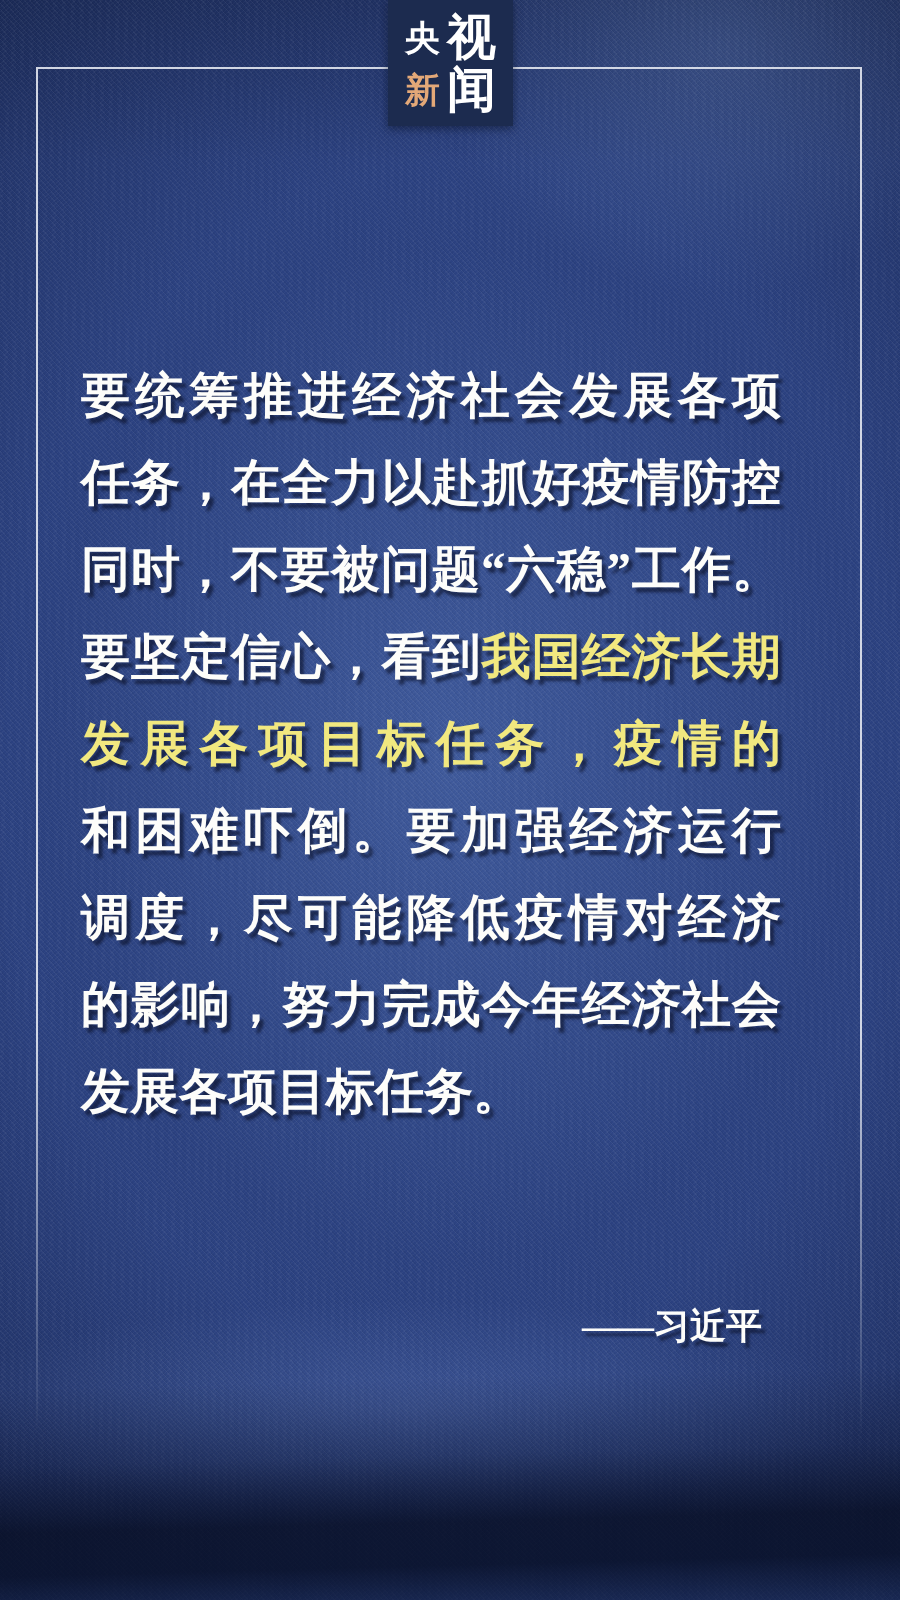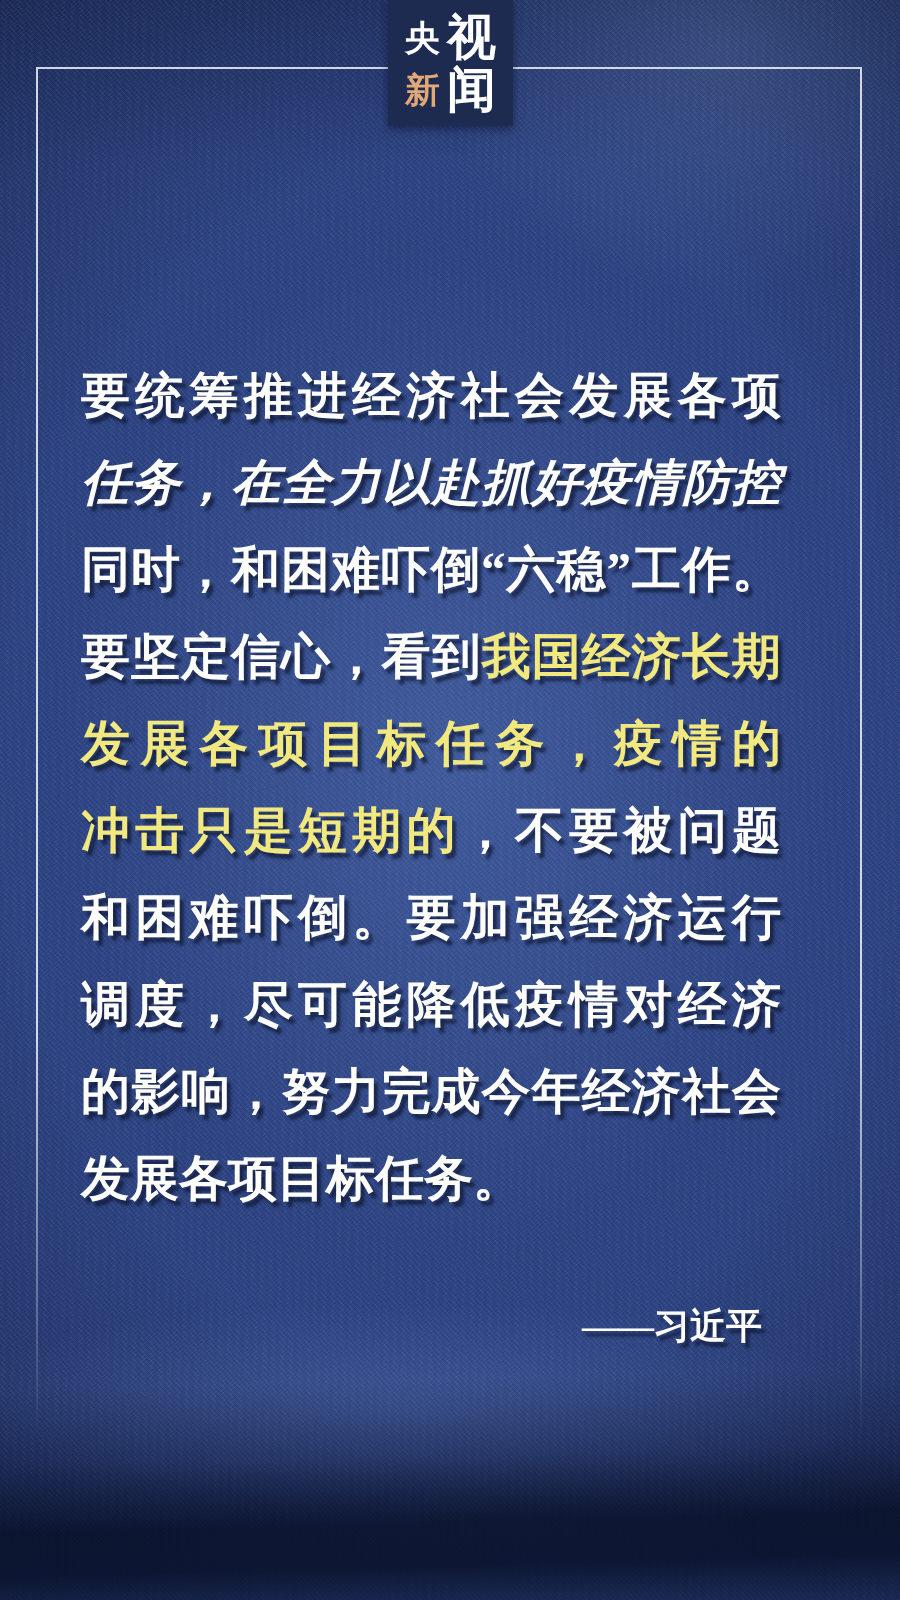--- a/index.html
+++ b/index.html
@@ -87,25 +87,24 @@
 
   <div class="logo" style="background: rgb(28, 43, 79);">
     <span class="logo-char small" style="color: rgb(255, 255, 255);">央</span>
     <span class="logo-char large" style="color: rgb(255, 255, 255);">视</span>
     <span class="logo-char small" style="color: rgb(227, 168, 120);">新</span>
     <span class="logo-char large" style="color: rgb(255, 255, 255);">闻</span>
   </div>
 
   <div class="quote">
       <div class="qline"><span style="color: rgb(253, 253, 250);">要统筹推进经济社会发展各项</span></div>
-      <div class="qline"><span style="color: rgb(253, 253, 250); font-style: italic;">任务，在全力以赴抓好疫情防控</span></div>
-      <div class="qline"><span style="color: rgb(253, 253, 250);">同时，和困难吓倒“六稳”工作。</span></div>
+      <div class="qline"><span style="color: rgb(253, 253, 250);">任务，在全力以赴抓好疫情防控</span></div>
+      <div class="qline"><span style="color: rgb(253, 253, 250);">同时，不要被问题“六稳”工作。</span></div>
       <div class="qline"><span style="color: rgb(253, 253, 250);">要坚定信心，看到</span><span style="color: rgb(241, 232, 127);">我国经济长期</span></div>
       <div class="qline"><span style="color: rgb(241, 232, 127);">发展各项目标任务，疫情的</span></div>
-      <div class="qline"><span style="color: rgb(241, 232, 127);">冲击只是短期的</span><span style="color: rgb(253, 253, 250);">，不要被问题</span></div>
       <div class="qline"><span style="color: rgb(253, 253, 250);">和困难吓倒。要加强经济运行</span></div>
       <div class="qline"><span style="color: rgb(253, 253, 250);">调度，尽可能降低疫情对经济</span></div>
       <div class="qline"><span style="color: rgb(253, 253, 250);">的影响，努力完成今年经济社会</span></div>
       <div class="qline nojust"><span style="color: rgb(253, 253, 250);">发展各项目标任务。</span></div>
     </div>
 
   <div class="signature">——习近平</div>
 
 </div>
 

